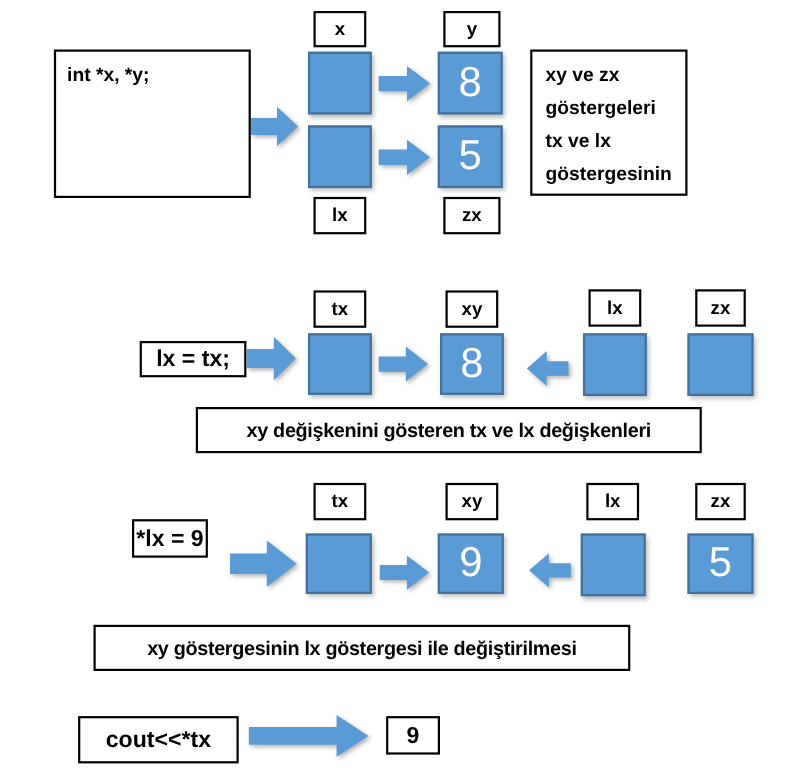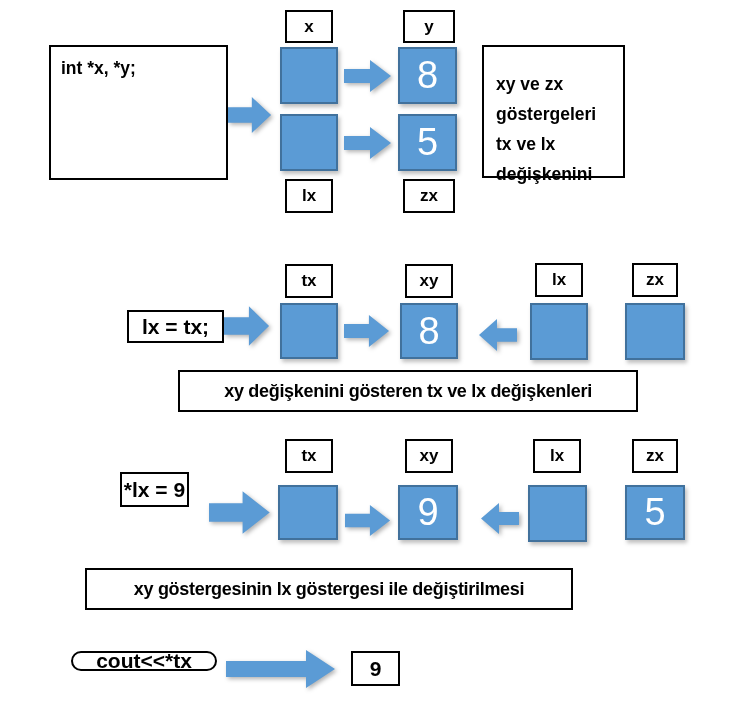--- a/index.html
+++ b/index.html
@@ -21,21 +21,21 @@
     display:flex;align-items:center;justify-content:center;
     font-size:21px;
   }
   .code-box{
     background:#fff;border:2px solid var(--line);
     font-size:17.5px;line-height:31px;padding:6px 4px 16px 10px;
     text-align:left;white-space:nowrap;
   }
   .note-box{
     background:#fff;border:2px solid var(--line);
-    font-size:17.5px;line-height:30px;padding:22px 2px 0 12px;
+    font-size:17.5px;line-height:30px;padding:6px 2px 0 12px;
     text-align:left;white-space:nowrap;
   }
   .sq{
     background:var(--square-fill);border:2px solid var(--square-border);
     box-shadow:2px 3px 4px rgba(0,0,0,0.25);
     display:flex;align-items:center;justify-content:center;
     color:var(--value-text);font-size:38px;font-weight:normal;
   }
   .lbl{font-size:17px;}
   .caption{font-size:18px;letter-spacing:-0.3px;white-space:nowrap;}
@@ -83,21 +83,21 @@
 
     <div class="abs sq" style="left:398px;top:114px;width:59px;height:57px;">5</div>
 
     <div class="abs wbox lbl" style="left:285px;top:179px;width:48px;height:34px;">lx</div>
     <div class="abs wbox lbl" style="left:403px;top:179px;width:52px;height:34px;">zx</div>
 
     <div class="abs note-box" style="left:482px;top:45px;width:143px;height:133px;">
       <div>xy ve zx</div>
       <div>göstergeleri</div>
       <div>tx ve lx</div>
-      <div>değişkenini</div>
+      <div>göstergesinin</div>
     </div>
   </div>
 
   <div>
 
     <div class="abs wbox" style="left:127px;top:310px;width:97px;height:33px;">lx = tx;</div>
 
     <div class="abs arrow" style="left:224px;top:305px;width:46px;height:42px;">
       <svg viewBox="0 0 48 34" preserveAspectRatio="none">
           <polygon points="0,10 26,10 26,1 47,17 26,33 26,24 0,24"></polygon>
@@ -163,21 +163,21 @@
     <div class="abs sq" style="left:528px;top:485px;width:59px;height:57px;"></div>
 
     <div class="abs wbox lbl" style="left:632px;top:439px;width:46px;height:34px;">zx</div>
     <div class="abs sq" style="left:625px;top:485px;width:60px;height:55px;">5</div>
 
     <div class="abs wbox caption" style="left:85px;top:568px;width:488px;height:42px;">xy göstergesinin lx göstergesi ile değiştirilmesi</div>
   </div>
 
   <div>
 
-    <div class="abs wbox" style="left:71px;top:651px;width:146px;height:20px;border-radius:16px;">cout&lt;&lt;*tx</div>
+    <div class="abs wbox" style="left:71px;top:651px;width:146px;height:43px;">cout&lt;&lt;*tx</div>
 
     <div class="abs arrow" style="left:226px;top:649px;width:110px;height:40px;">
       <svg viewBox="0 0 110 40" preserveAspectRatio="none">
           <polygon points="0,12 80,12 80,1 109,20 80,39 80,28 0,28"></polygon>
         </svg>
     </div>
 
     <div class="abs wbox" style="left:351px;top:651px;width:49px;height:35px;">9</div>
   </div>
 

